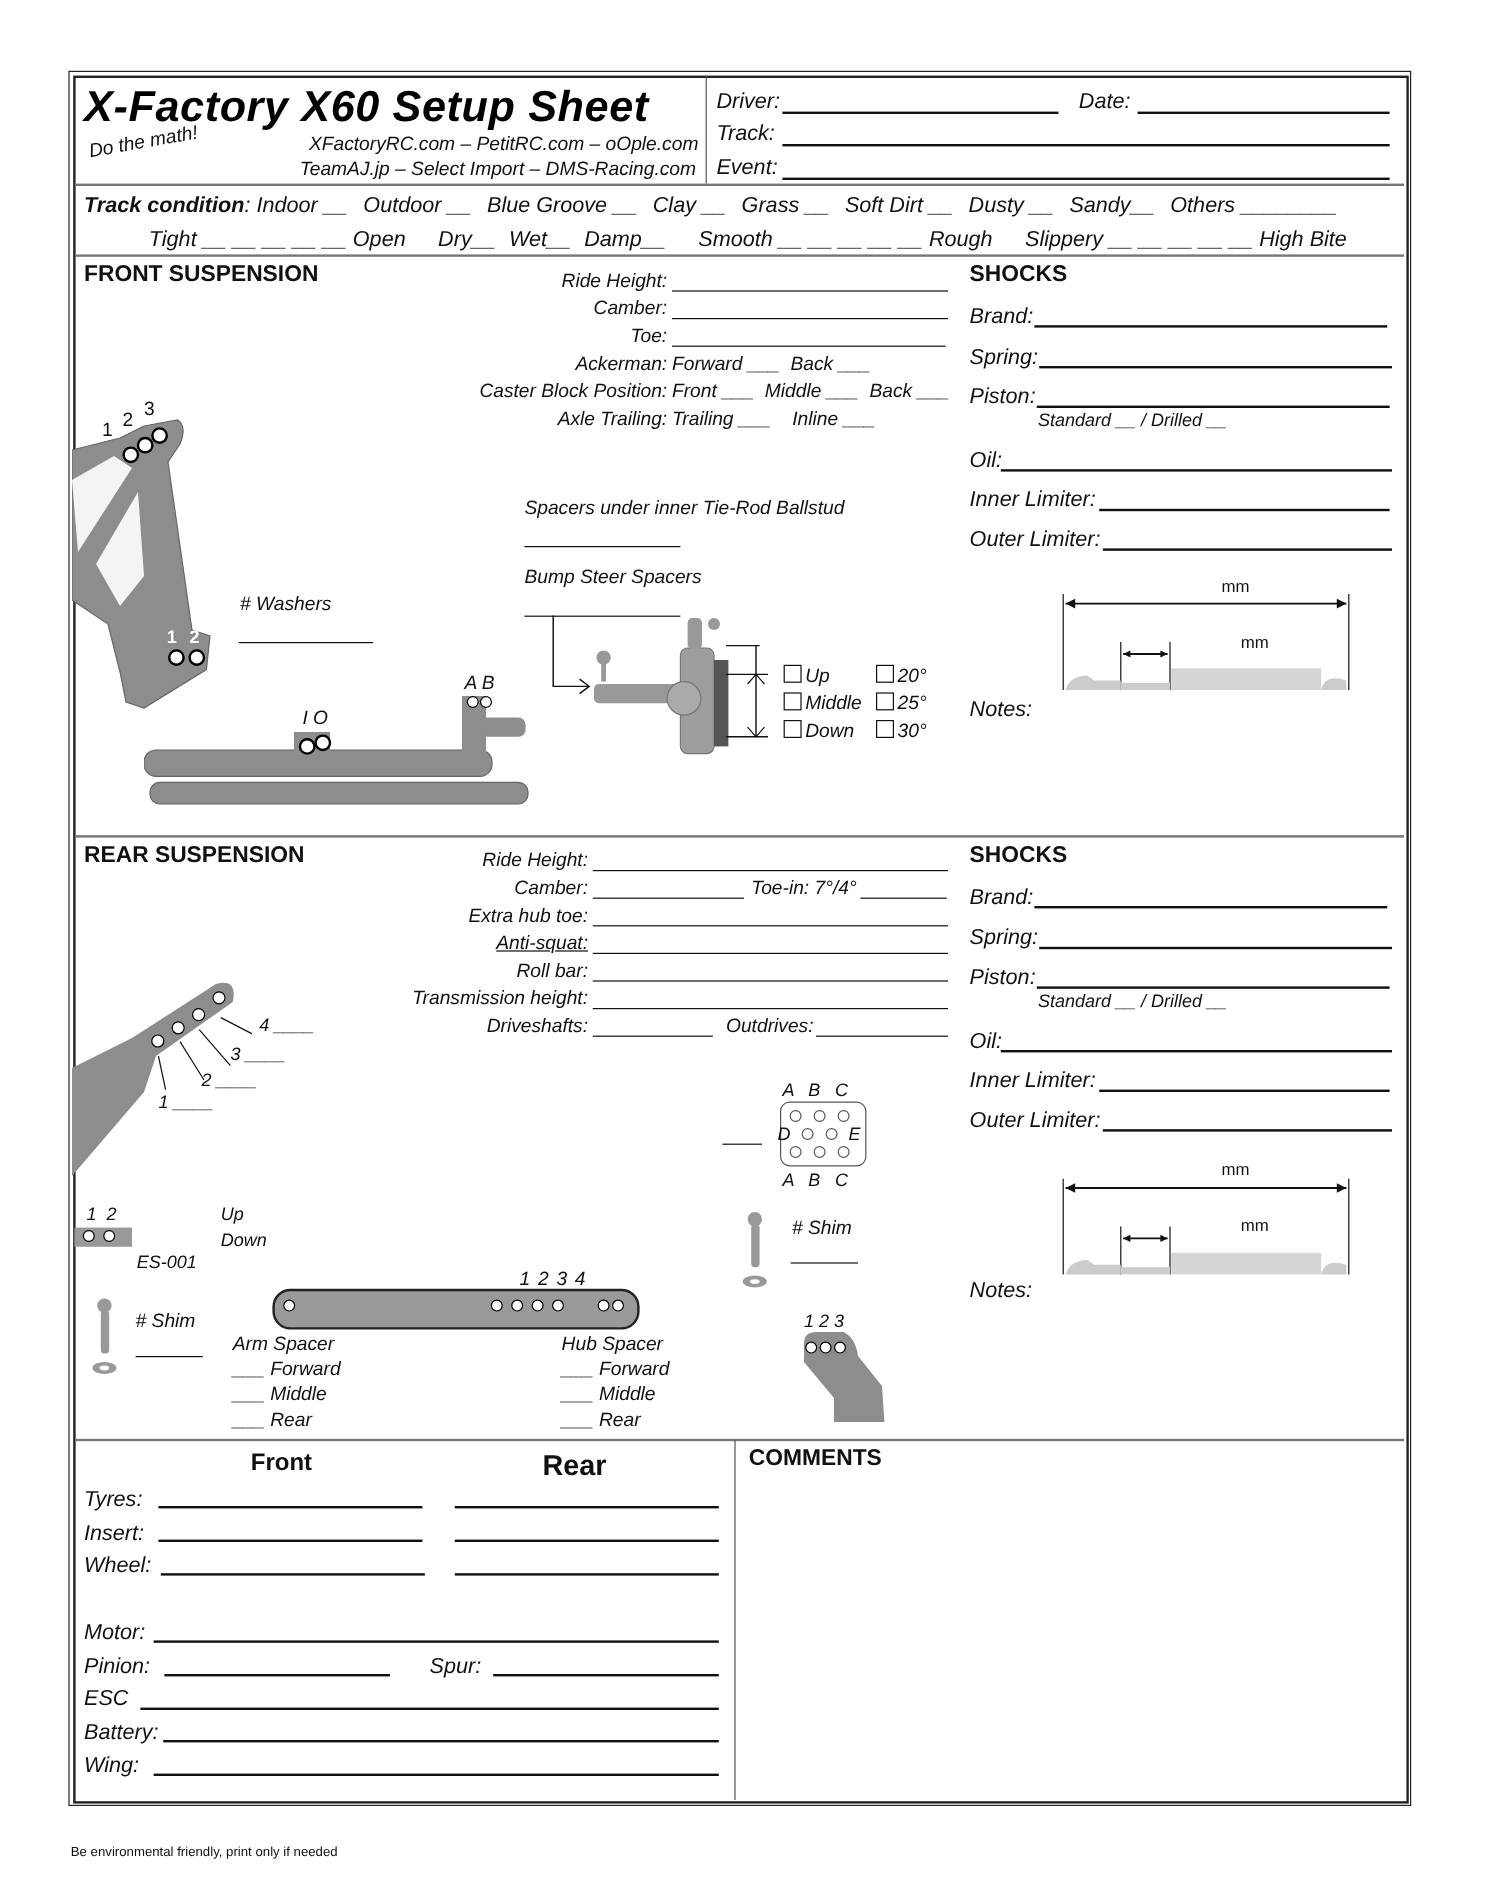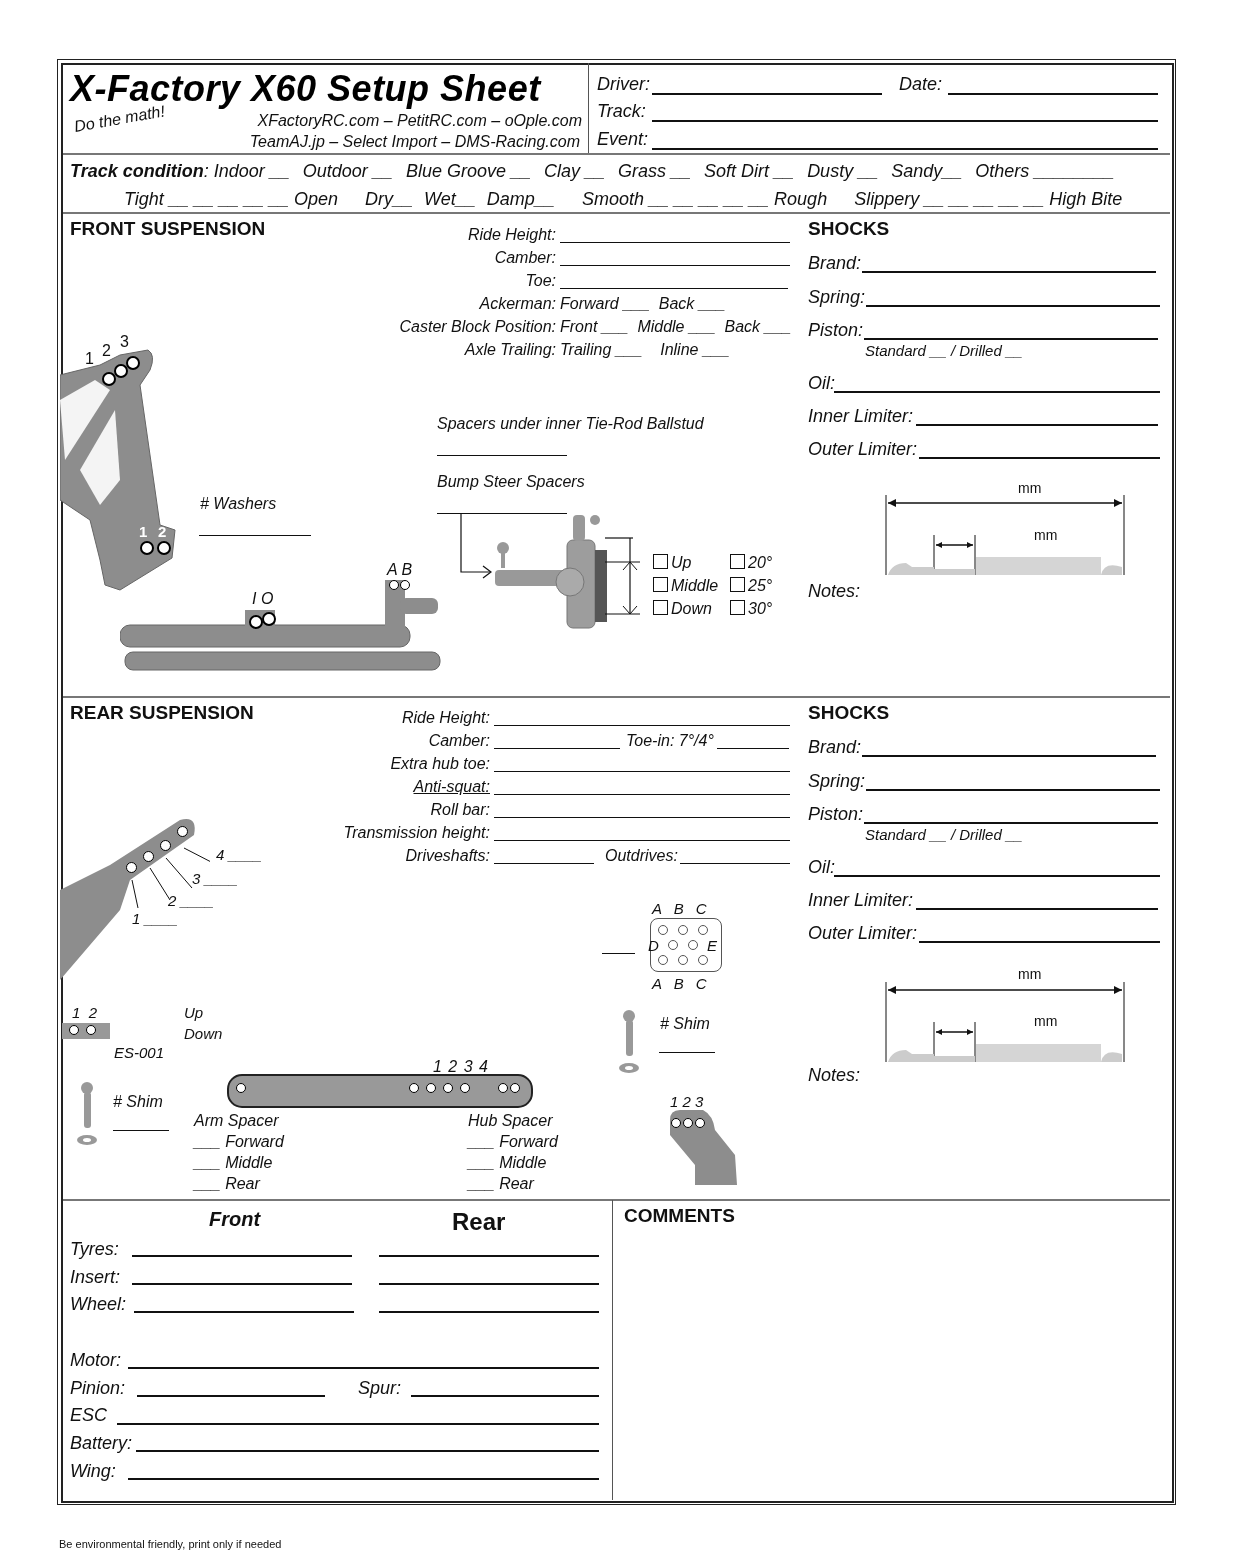--- a/index.html
+++ b/index.html
@@ -326,21 +326,21 @@
   <path d="M4,80 Q8,68 22,68 L28,72 L50,72 L50,80 Z" fill="#ccc"></path>
   <rect x="50" y="74" width="41" height="6" fill="#ccc"></rect>
   <rect x="92" y="62" width="125" height="18" fill="#d5d5d5"></rect>
   <path d="M217,80 Q220,66 238,72 L238,80 Z" fill="#ccc"></path>
 </svg>
 <div class="abs lbl" style="left:808px;top:1065px;">Notes:</div>
 
 <div class="hline" style="left:63px;width:1107px;top:1199px;"></div>
 <div class="vline" style="left:612px;top:1200px;height:300px;"></div>
 
-<div class="abs" style="left:209px;top:1208px;font-size:20px;font-weight:bold;font-style:italic;">Front</div>
+<div class="abs" style="left:209px;top:1208px;font-size:20px;font-weight:bold;">Front</div>
 <div class="abs" style="left:452px;top:1208px;font-size:24px;font-weight:bold;">Rear</div>
 
 <div class="abs lbl" style="left:70px;top:1239px;">Tyres:</div>
 <div class="uline" style="left:132px;width:220px;top:1255px;"></div>
 <div class="uline" style="left:379px;width:220px;top:1255px;"></div>
 <div class="abs lbl" style="left:70px;top:1267px;">Insert:</div>
 <div class="uline" style="left:132px;width:220px;top:1283px;"></div>
 <div class="uline" style="left:379px;width:220px;top:1283px;"></div>
 <div class="abs lbl" style="left:70px;top:1294px;">Wheel:</div>
 <div class="uline" style="left:134px;width:220px;top:1311px;"></div>

